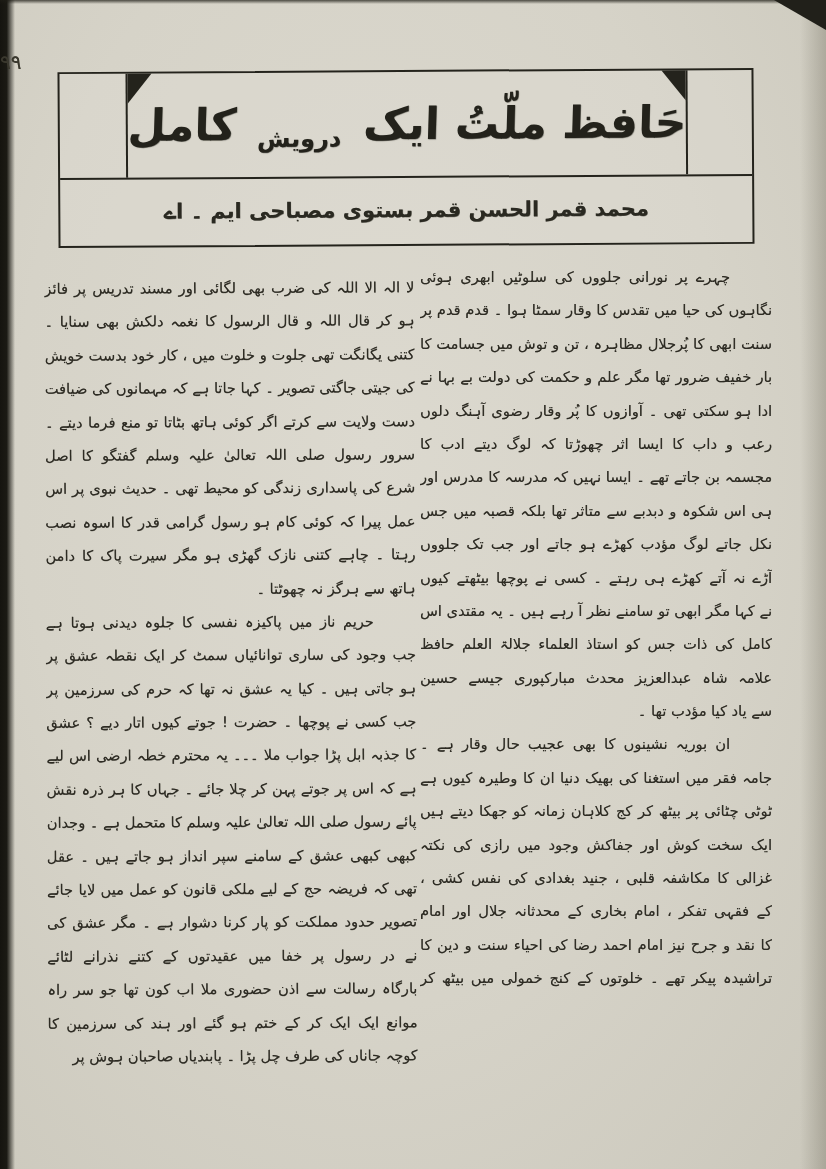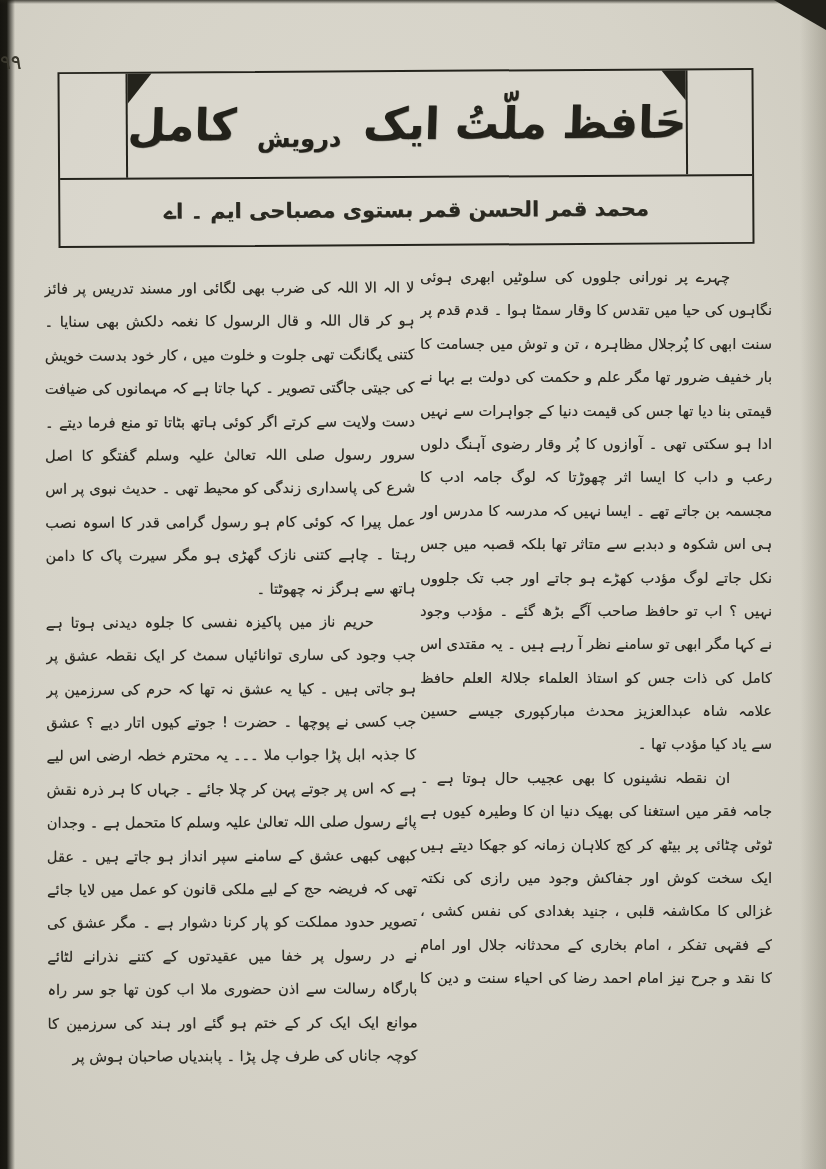--- a/index.html
+++ b/index.html
@@ -96,38 +96,38 @@
     <div class="author-row">
       <div class="author-text">محمد قمر الحسن قمر بستوی مصباحی ایم ۔ اے</div>
     </div>
   </div>
 
   <div id="col-right" class="col col-right">
       <div class="tline indent">چہرے پر نورانی جلووں کی سلوٹیں ابھری ہوئی تھیں</div>
       <div class="tline full">نگاہوں کی حیا میں تقدس کا وقار سمٹا ہوا ۔ قدم قدم پر اتباع</div>
       <div class="tline full">سنت ابھی کا پُرجلال مظاہرہ ، تن و توش میں جسامت کا</div>
       <div class="tline full">بار خفیف ضرور تھا مگر علم و حکمت کی دولت بے بہا نے اتنی</div>
-      <div class="tline full">قیمتی بنا دیا تھا جس کی قیمت دنیا کے جواہرات سے نہیں</div>
       <div class="tline full">ادا ہو سکتی تھی ۔ آوازوں کا پُر وقار رضوی آہنگ دلوں پر</div>
-      <div class="tline full">رعب و داب کا ایسا اثر چھوڑتا کہ لوگ جامہ ادب کا</div>
+      <div class="tline full">رعب و داب کا ایسا اثر چھوڑتا کہ لوگ دیتے ادب کا</div>
       <div class="tline full">مجسمہ بن جاتے تھے ۔ ایسا نہیں کہ مدرسہ کا مدرس اور طالب علم</div>
       <div class="tline full">ہی اس شکوہ و دبدبے سے متاثر تھا بلکہ قصبہ میں جس طرف</div>
       <div class="tline full">نکل جاتے لوگ مؤدب کھڑے ہو جاتے اور جب تک جلووں</div>
-      <div class="tline full">نہیں ؟ اب تو حافظ صاحب آگے بڑھ گئے ۔ مؤدب وجود</div>
+      <div class="tline full">آڑے نہ آتے کھڑے ہی رہتے ۔ کسی نے پوچھا بیٹھتے کیوں</div>
       <div class="tline full">نے کہا مگر ابھی تو سامنے نظر آ رہے ہیں ۔ یہ مقتدی اس درویش</div>
       <div class="tline full">کامل کی ذات جس کو استاذ العلماء جلالۃ العلم حافظ ملت</div>
       <div class="tline full">علامہ شاہ عبدالعزیز محدث مبارکپوری جیسے حسین کلمات</div>
       <div class="tline end">سے یاد کیا مؤدب تھا ۔</div>
-      <div class="tline indent">ان نقطہ نشینوں کا بھی عجیب حال ہوتا ہے ۔</div>
+      <div class="tline indent">ان بوریہ نشینوں کا بھی عجیب حال وقار ہے ۔</div>
       <div class="tline full">جامہ فقر میں استغنا کی بھیک دنیا ان کا وطیرہ کیوں ہے ۔</div>
       <div class="tline full">ٹوٹی چٹائی پر بیٹھ کر کج کلاہان زمانہ کو جھکا دیتے ہیں ۔ وہ</div>
       <div class="tline full">ایک سخت کوش اور جفاکش وجود میں رازی کی نکتہ آفرینی</div>
       <div class="tline full">غزالی کا مکاشفہ قلبی ، جنید بغدادی کی نفس کشی ، امام اعظم</div>
       <div class="tline full">کے فقہی تفکر ، امام بخاری کے محدثانہ جلال اور امام ترمذی</div>
       <div class="tline full">کا نقد و جرح نیز امام احمد رضا کی احیاء سنت و دین کا ایک</div>
+      <div class="tline full">تراشیدہ پیکر تھے ۔ خلوتوں کے کنج خمولی میں بیٹھ کر</div>
     </div>
   <div id="col-left" class="col col-left">
       <div class="tline full">لا الہ الا اللہ کی ضرب بھی لگائی اور مسند تدریس پر فائز</div>
       <div class="tline full">ہو کر قال اللہ و قال الرسول کا نغمہ دلکش بھی سنایا ۔</div>
       <div class="tline full">کتنی یگانگت تھی جلوت و خلوت میں ، کار خود بدست خویش</div>
       <div class="tline full">کی جیتی جاگتی تصویر ۔ کہا جاتا ہے کہ مہمانوں کی ضیافت اپنے</div>
       <div class="tline full">دست ولایت سے کرتے اگر کوئی ہاتھ بٹاتا تو منع فرما دیتے ۔</div>
       <div class="tline full">سرور رسول صلی اللہ تعالیٰ علیہ وسلم گفتگو کا اصل موضوع تھا ۔</div>
       <div class="tline full">شرع کی پاسداری زندگی کو محیط تھی ۔ حدیث نبوی پر اس قدر</div>
       <div class="tline full">عمل پیرا کہ کوئی کام ہو رسول گرامی قدر کا اسوہ نصب العین</div>

